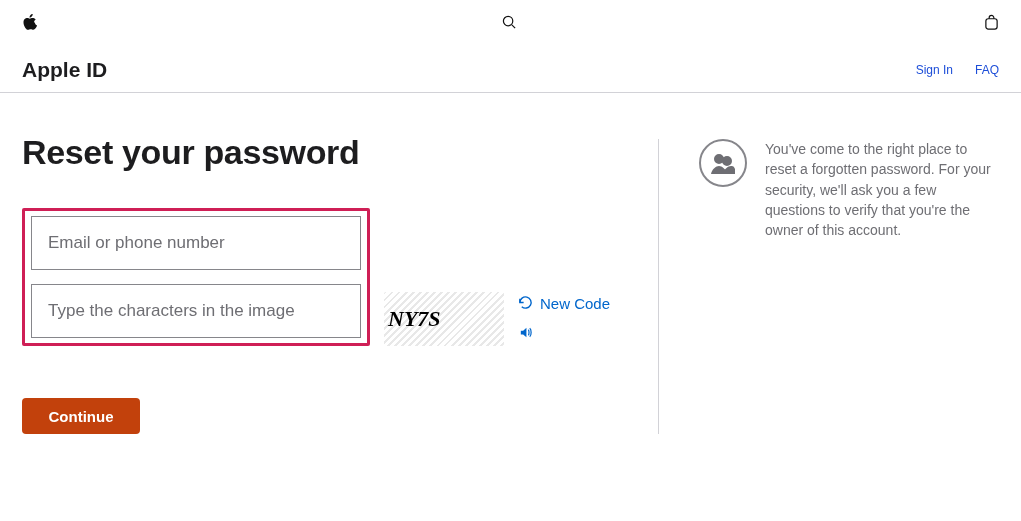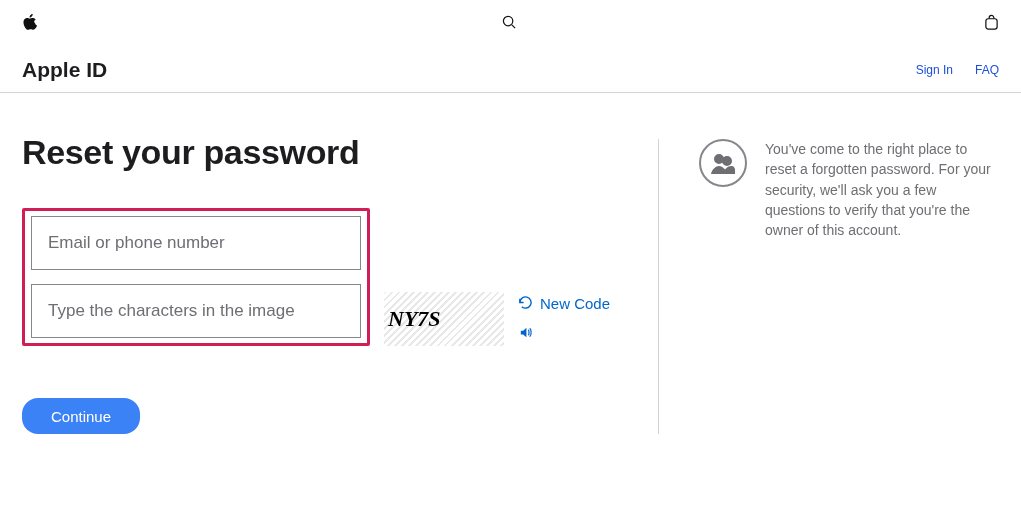--- a/index.html
+++ b/index.html
@@ -19,21 +19,21 @@
   .highlight-box { border:3px solid #cf1f56; border-radius:2px; padding:5px 6px 5px 6px; display:inline-block; }
   .input-wrap { position:relative; }
   .text-input { width:330px; height:54px; border:1px solid #86868b; border-radius:0; padding:0 16px; font-size:17px; color:#1d1d1f; outline:none; background:#fff; }
   .text-input::placeholder { color:#6e6e73; }
   .input-wrap + .input-wrap { margin-top:14px; }
   .captcha-row { display:flex; align-items:center; gap:14px; margin-top:0; }
   .captcha-img { width:120px; height:54px; background:repeating-linear-gradient(135deg,#e8e8e8 0 2px,#fff 2px 5px); display:flex; align-items:center; justify-content:flex-start; padding-left:4px; font-family:Liberation Serif, serif; font-weight:700; font-size:22px; font-style:italic; letter-spacing:0; color:#000; border-radius:2px; }
   .captcha-links { display:flex; flex-direction:column; gap:12px; font-size:15px; }
   .captcha-links a { color:#0066cc; text-decoration:none; display:flex; align-items:flex-start; gap:7px; cursor:pointer; }
   .captcha-links svg { width:15px; height:15px; }
-  .continue-btn { margin-top:52px; width:118px; height:36px; border:none; border-radius:16px; background:#3b82f6; color:#fff; font-size:15px; font-weight:400; cursor:pointer; }
+  .continue-btn { margin-top:52px; width:118px; height:36px; border:none; border-radius:4px; background:#c2410c; color:#fff; font-size:15px; font-weight:700; cursor:pointer; }
   .divider { width:1px; background:#d2d2d7; align-self:stretch; margin-top:6px; }
   .right-col { width:300px; display:flex; gap:18px; padding-top:6px; }
   .avatar-circle { width:48px; height:48px; border:2px solid #86868b; border-radius:50%; display:flex; align-items:center; justify-content:center; flex-shrink:0; }
   .avatar-circle svg { width:32px; height:32px; fill:#6e6e73; }
   .help-text { font-size:14px; color:#6e6e73; line-height:1.45; }
   .form-row { display:flex; align-items:flex-start; gap:14px; }
 </style>
 </head>
 <body>
 

